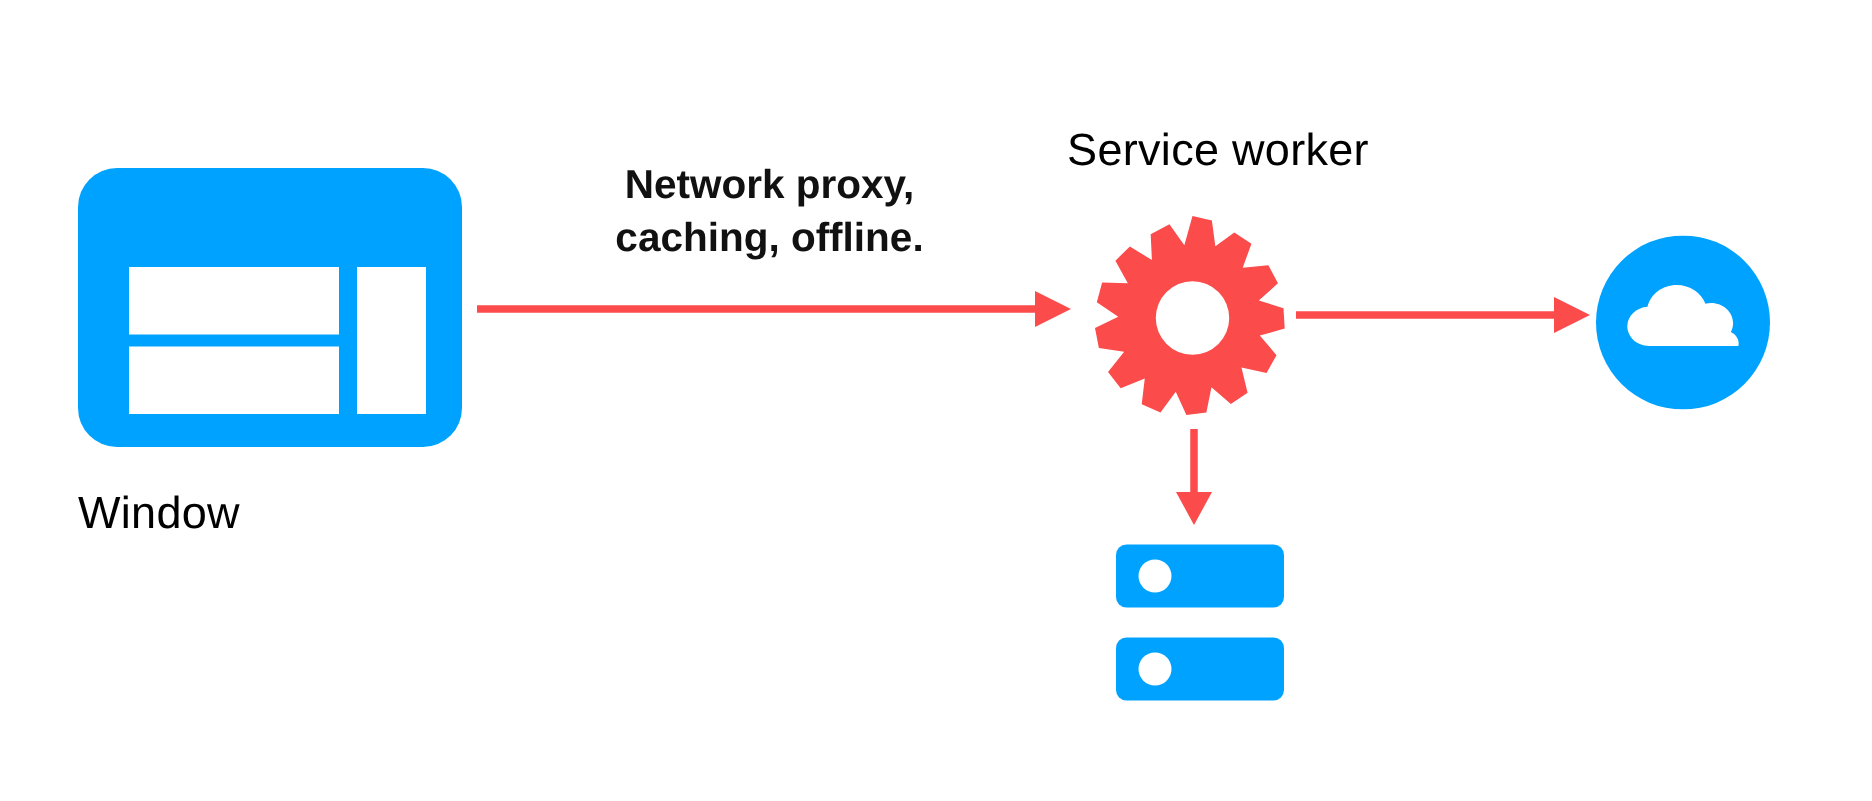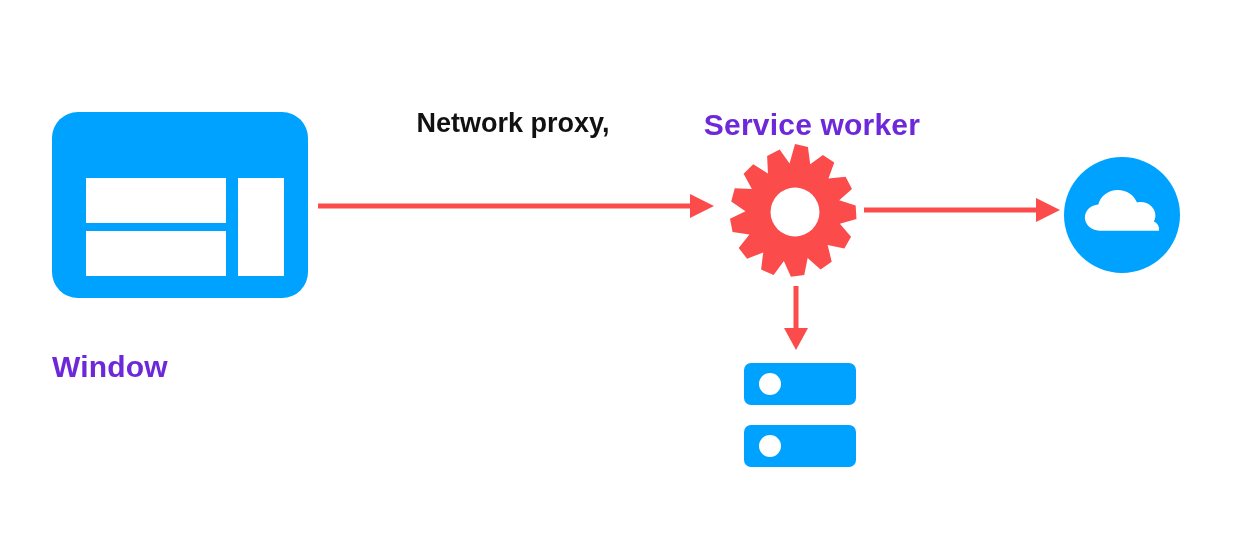--- a/index.html
+++ b/index.html
@@ -38,25 +38,24 @@
   .win-pane {
     position: absolute;
     background: #ffffff;
   }
   .win-pane.left-top    { left: 13.3%; top: 35.5%; width: 54.7%; height: 24.2%; }
   .win-pane.left-bottom { left: 13.3%; top: 64.0%; width: 54.7%; height: 24.2%; }
   .win-pane.right-tall  { left: 72.7%; top: 35.5%; width: 18.0%; height: 52.7%; }
 
   .node-label {
     position: absolute;
-    font-weight: bold;
-    color: #6d28d9;
+    font-weight: normal;
+    color: #000000;
     white-space: nowrap;
     letter-spacing: 0.2px;
-    margin-top: 24px;
   }
   #window-label {
     left: 52px;
     top: 326px;
     width: 256px;
     font-size: 30px;
   }
 
   
   #flow-caption {
@@ -150,20 +149,21 @@
 
   <div class="arrow" id="arrow-window-sw">
     <svg width="396" height="28" viewBox="0 0 396 28">
       <line x1="0" y1="14" x2="372" y2="14" stroke="#FB4B4B" stroke-width="5"></line>
       <polygon points="372,2 396,14 372,26" fill="#FB4B4B"></polygon>
     </svg>
   </div>
 
   <div id="flow-caption">
     <div>Network proxy,</div>
+    <div>caching, offline.</div>
   </div>
 
   <div class="node-label" id="sw-label">Service worker</div>
 
   <div class="node" id="gear-node">
     <svg viewBox="0 0 100 100">
       <g fill="#FB4B4B">
         <path d="M50 0
                  L59.5 2.2 L61.2 14.8
                  L70.5 8.1 L78.9 13.6 L74.6 25.4

